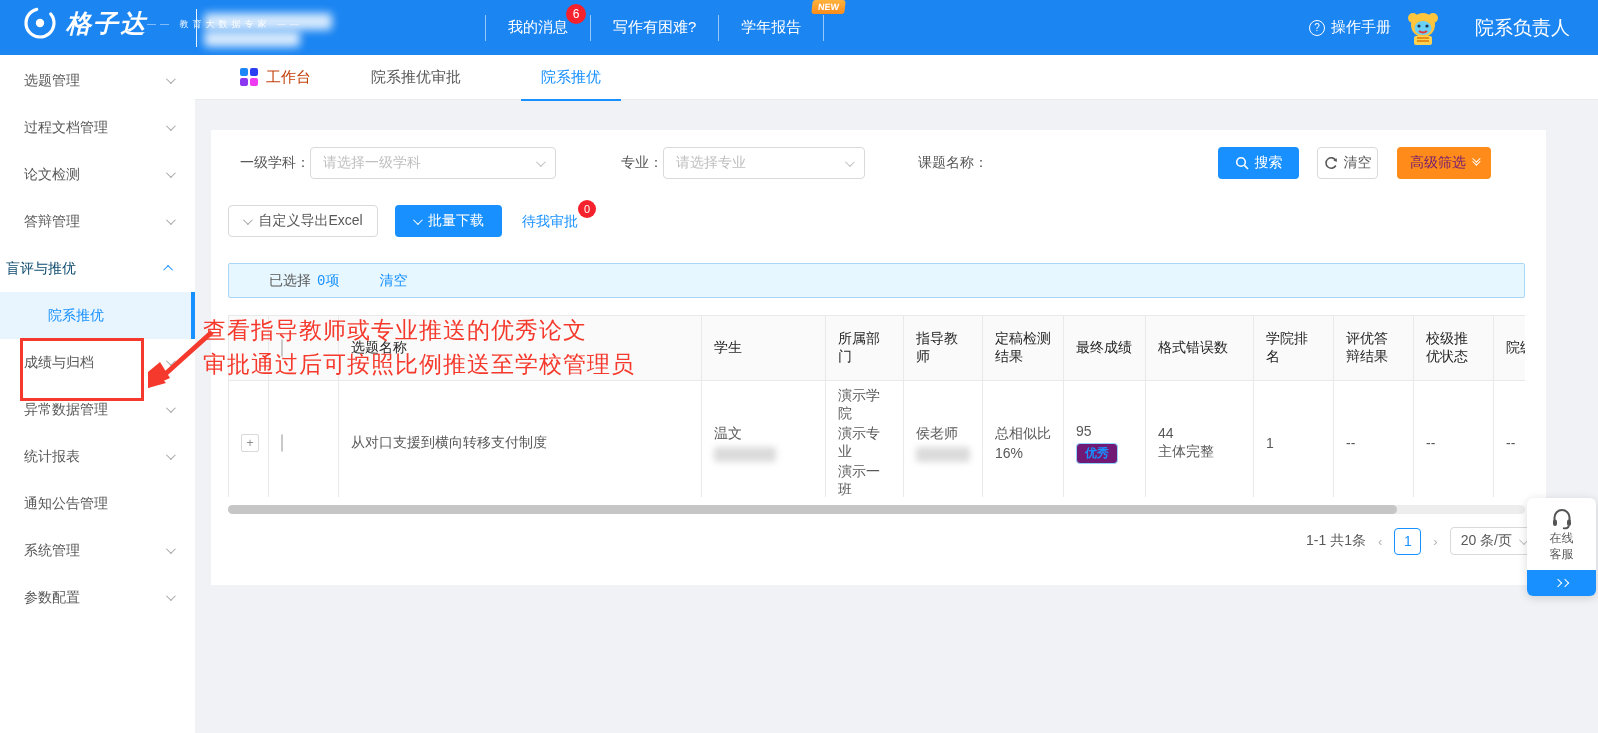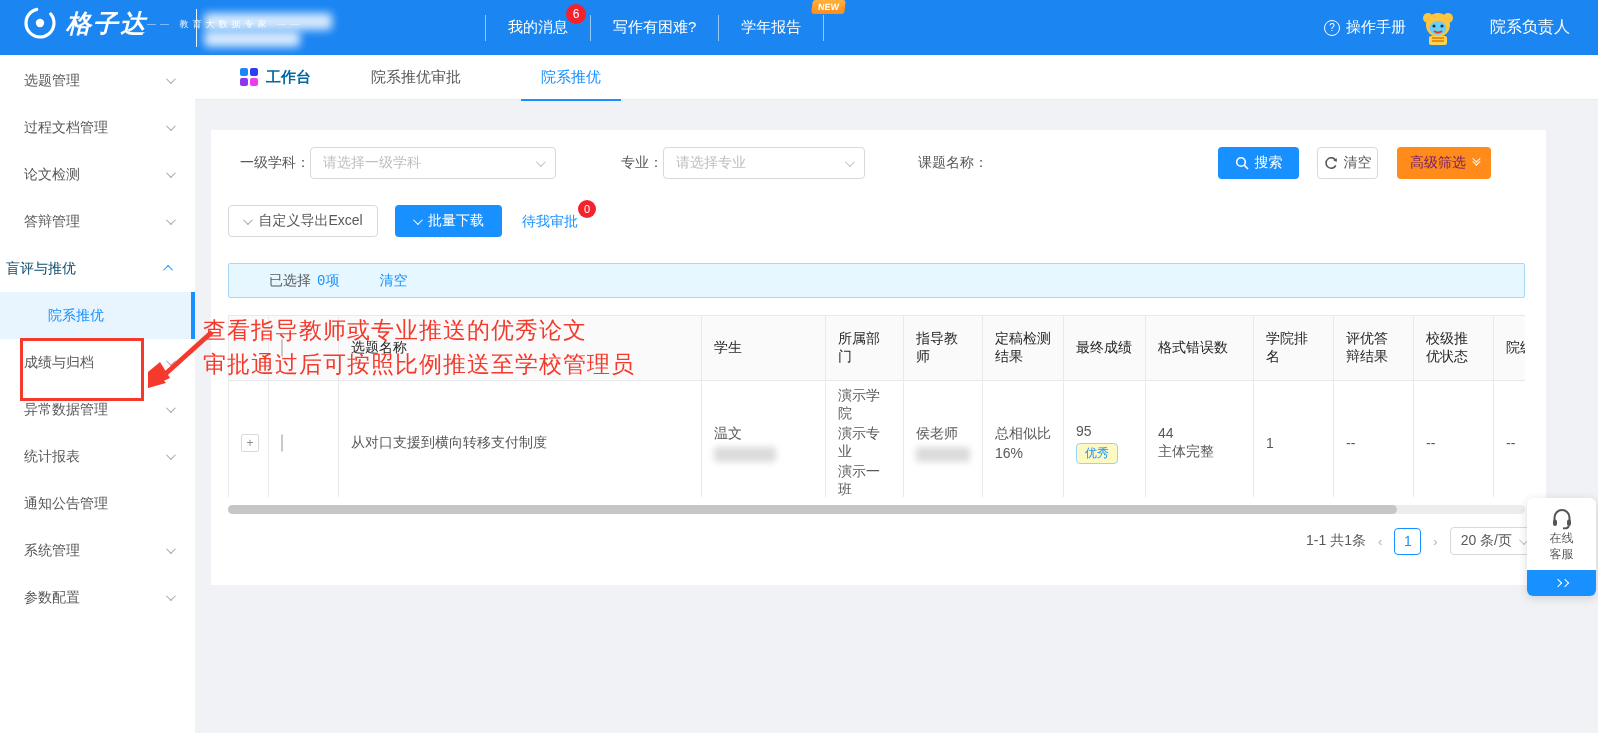--- a/index.html
+++ b/index.html
@@ -19,39 +19,39 @@
   .school-blur { position:absolute; background:rgba(255,255,255,.82); filter:blur(4px); border-radius:4px; }
   .hdr-nav { position:absolute; left:485px; top:0; height:55px; display:flex; align-items:center; }
   .nav-sep { width:1px; height:26px; background:rgba(255,255,255,.55); }
   .nav-item { position:relative; font-size:15px; padding:0 22px; cursor:pointer; white-space:nowrap; }
   .cnt-badge { position:absolute; top:-14px; right:4px; min-width:20px; height:20px; border-radius:10px; background:#f5222d; color:#fff; font-size:12px; display:flex; align-items:center; justify-content:center; padding:0 4px; }
   .new-badge { position:absolute; top:-18px; right:-22px; background:linear-gradient(180deg,#ffb23d,#ff8c1a); color:#fff; font-size:9px; font-weight:bold; padding:2px 6px; border-radius:3px; transform:skewX(-6deg); }
   .hdr-right { position:absolute; right:28px; top:0; height:55px; display:flex; align-items:center; gap:14px; }
   .manual { display:flex; align-items:center; gap:6px; font-size:15px; cursor:pointer; }
   .q-circle { width:16px; height:16px; border:1.4px solid #fff; border-radius:50%; font-size:10px; display:flex; align-items:center; justify-content:center; }
   .avatar { width:36px; height:36px; }
-  .role { font-size:16px; cursor:pointer;padding-left:20px; }
+  .role { font-size:19px; cursor:pointer;padding-left:20px; }
 
   
   .sidebar { position:absolute; left:0; top:55px; width:195px; height:678px; background:#fff; z-index:20; }
   .side-list { padding-top:2px; }
   .side-item { position:relative; height:47px; display:flex; align-items:center; padding-left:24px; font-size:14px; color:#595959; cursor:pointer; }
   .side-item .chev { position:absolute; right:22px; }
   .side-item.sub { padding-left:48px; }
   .side-item.parent-active { color:#0c4a6e;padding-left:6px; }
   .side-item.selected { color:#1890ff; background:#e8f5ff; }
   .side-item.selected:after { content:""; position:absolute; right:0; top:0; width:4px; height:100%; background:#1890ff; }
   .chev { display:inline-block; width:7px; height:7px; border-right:1.5px solid #a6a6a6; border-bottom:1.5px solid #a6a6a6; transform:rotate(45deg) translateY(-2px); }
   .chev.up { transform:rotate(-135deg) translateY(-2px); border-color:#1890ff; }
   .chev.blue { border-color:#1890ff; }
 
   
   .tabbar { position:absolute; left:195px; top:55px; width:1403px; height:45px; background:#fff; border-bottom:1px solid #ebebeb; display:flex; align-items:center; padding-left:45px; gap:60px; z-index:10; }
   .tab { position:relative; height:45px; display:flex; align-items:center; gap:8px; font-size:15px; color:#595959; cursor:pointer; }
-  .tab.first { color:#0369a1; font-weight:bold; }
+  .tab.first { color:#c2410c; font-weight:normal; }
   .tab.active { color:#1890ff; padding:0 20px; }
   .tab.active:after { content:""; position:absolute; left:0; bottom:-1px; width:100%; height:2px; background:#1890ff; }
   .grid-icon { display:grid; grid-template-columns:8px 8px; grid-template-rows:8px 8px; gap:2px; }
   .grid-icon i { border-radius:2px; }
 
   
   .card { position:absolute; left:211px; top:130px; width:1335px; height:455px; background:#fff; z-index:5; }
 
   .filter-row { position:absolute; top:17px; left:0; width:100%; height:32px; }
   .f-label { position:absolute; top:0; height:32px; display:flex; align-items:center; font-size:14px; color:#595959; }
@@ -75,21 +75,21 @@
 
   
   .tbl-wrap { position:absolute; top:185px; left:17px; width:1297px; height:182px; overflow:hidden; }
   table { border-collapse:collapse; table-layout:fixed; width:1385px; }
   th,td { border:1px solid #e9e9e9; font-size:14px; text-align:left; padding:6px 12px; vertical-align:middle; }
   thead th { background:#fafafa; color:#262626; font-weight:500; height:65px; }
   tbody td { height:117px; color:#595959; background:#fff; }
   .cell-col { display:flex; flex-direction:column; gap:4px; }
   .expand-btn { width:18px; height:18px; border:1px solid #d9d9d9; border-radius:2px; background:#fff; color:#8c8c8c; font-size:12px; display:flex; align-items:center; justify-content:center; margin:0 auto; cursor:pointer; }
   .cbox { width:16px; height:16px; border:1px solid #c9c9c9; border-radius:2px; background:#fff; margin:0 auto; cursor:pointer; }
-  .pill { display:inline-block; border:1px solid #91d5ff; background:#fef9c3; color:#1890ff; font-size:12px; border-radius:4px; padding:1px 8px; width:max-content; }
+  .pill { display:inline-block; border:1px solid #91d5ff; background:#701a75; color:#1890ff; font-size:12px; border-radius:4px; padding:1px 8px; width:max-content;font-weight:bold; }
   .mini-blur { background:rgba(190,190,190,.55); filter:blur(3px); border-radius:3px; }
 
   .hscroll { position:absolute; top:375px; left:17px; width:1297px; height:9px; background:#ededed; border-radius:5px; }
   .hscroll .thumb { width:1169px; height:9px; background:#c6c6c6; border-radius:5px; cursor:pointer; }
 
   .pagi { position:absolute; top:396px; right:11px; height:30px; display:flex; align-items:center; gap:10px; font-size:14px; color:#595959; }
   .pg-arrow { color:#b3b3b3; font-size:13px; cursor:pointer; padding:0 2px; }
   .pg-num { width:27px; height:27px; border:1px solid #1890ff; color:#1890ff; border-radius:4px; display:flex; align-items:center; justify-content:center; cursor:pointer; background:#fff; }
   .pg-size { position:relative; height:28px; border:1px solid #d9d9d9; border-radius:4px; display:flex; align-items:center; padding:0 22px 0 10px; cursor:pointer; background:#fff; white-space:nowrap; }
   .pg-size .chev { position:absolute; right:8px; border-color:#bfbfbf; }

